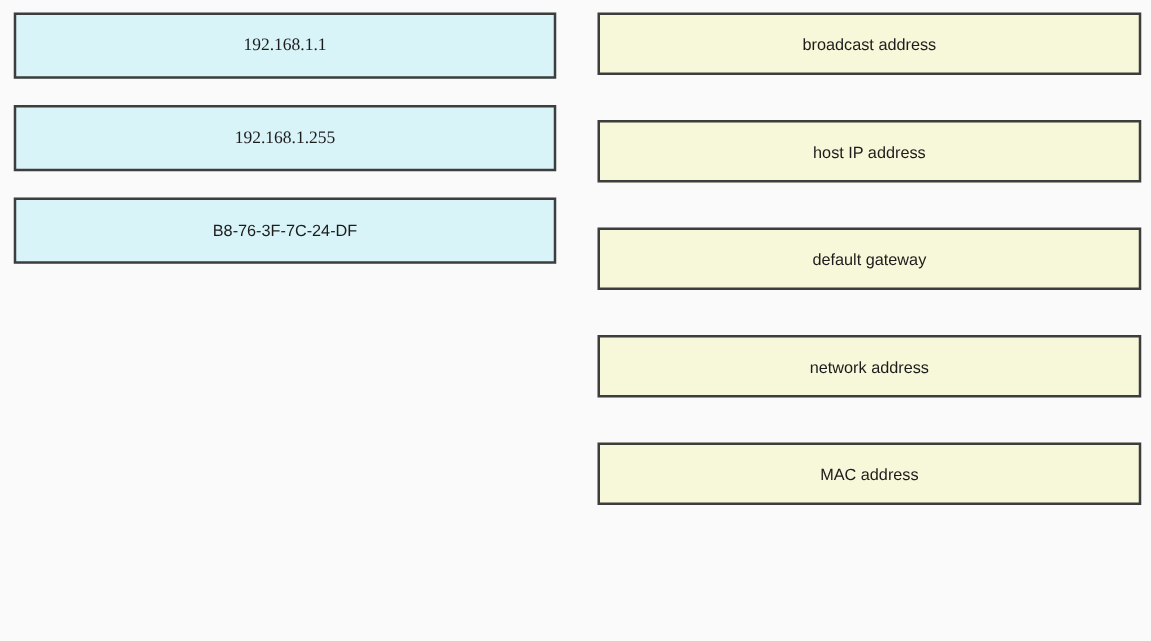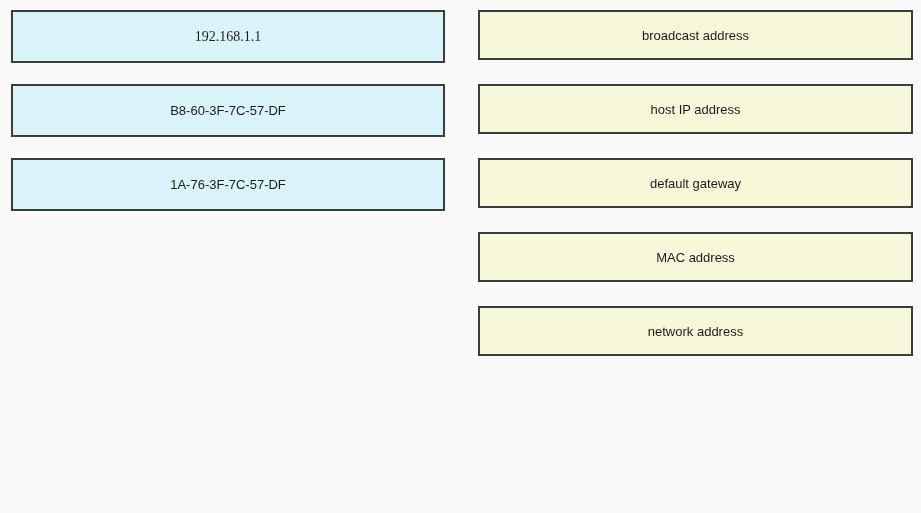--- a/index.html
+++ b/index.html
@@ -29,21 +29,21 @@
   .col-values {
     left: 11px;
     top: 10px;
     width: 434px;
     gap: 21px;
   }
   .col-labels {
     left: 478px;
     top: 10px;
     width: 435px;
-    gap: 24px;
+    gap: 36px;
     justify-content: space-between;
   }
   .box {
     box-sizing: border-box;
     border: 2px solid var(--border);
     display: flex;
     align-items: center;
     justify-content: center;
     text-align: center;
     color: var(--text);
@@ -66,25 +66,25 @@
     font-size: 13px;
   }
 </style>
 </head>
 <body>
 
 <div>
 
   <div class="col col-values">
     <div class="box value-box serif">192.168.1.1</div>
-    <div class="box value-box sans">B8-60-3F-7C-57-DF</div>
-    <div class="box value-box sans">1A-76-3F-7C-57-DF</div>
+    <div class="box value-box serif">192.168.1.255</div>
+    <div class="box value-box sans">B8-76-3F-7C-24-DF</div>
   </div>
 
   <div class="col col-labels">
     <div class="box label-box sans">broadcast address</div>
     <div class="box label-box sans">host IP address</div>
     <div class="box label-box sans">default gateway</div>
+    <div class="box label-box sans">network address</div>
     <div class="box label-box sans">MAC address</div>
-    <div class="box label-box sans">network address</div>
   </div>
 
 </div>
 
 </body></html>

